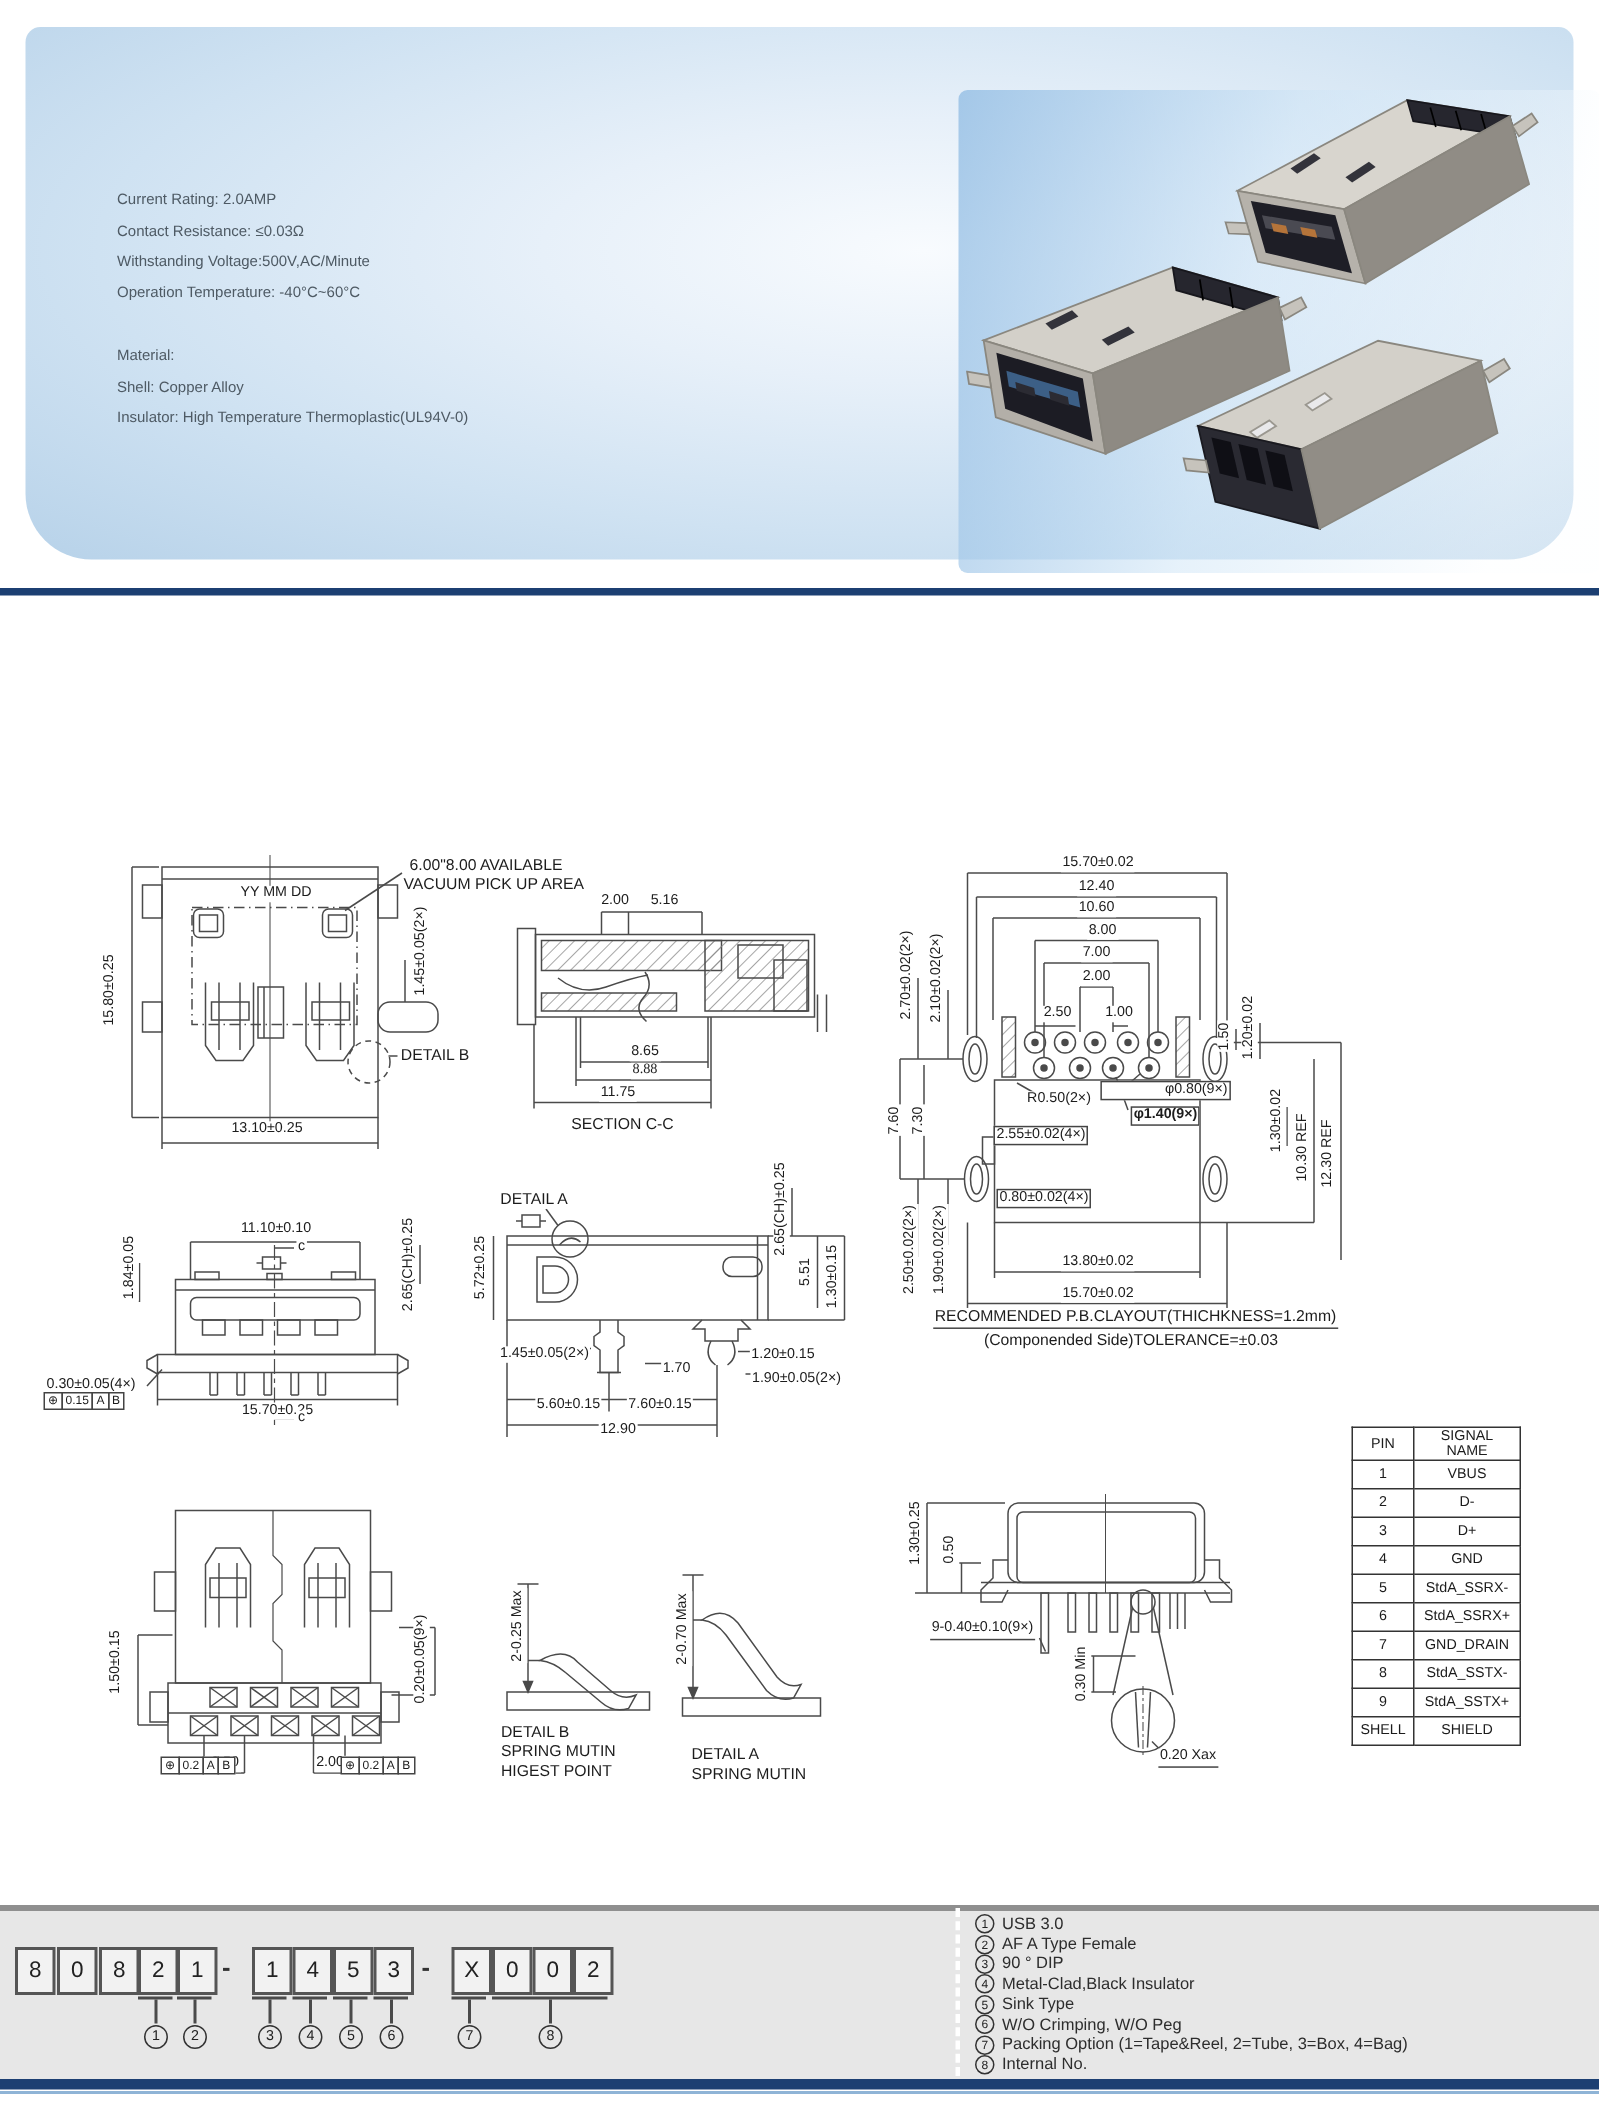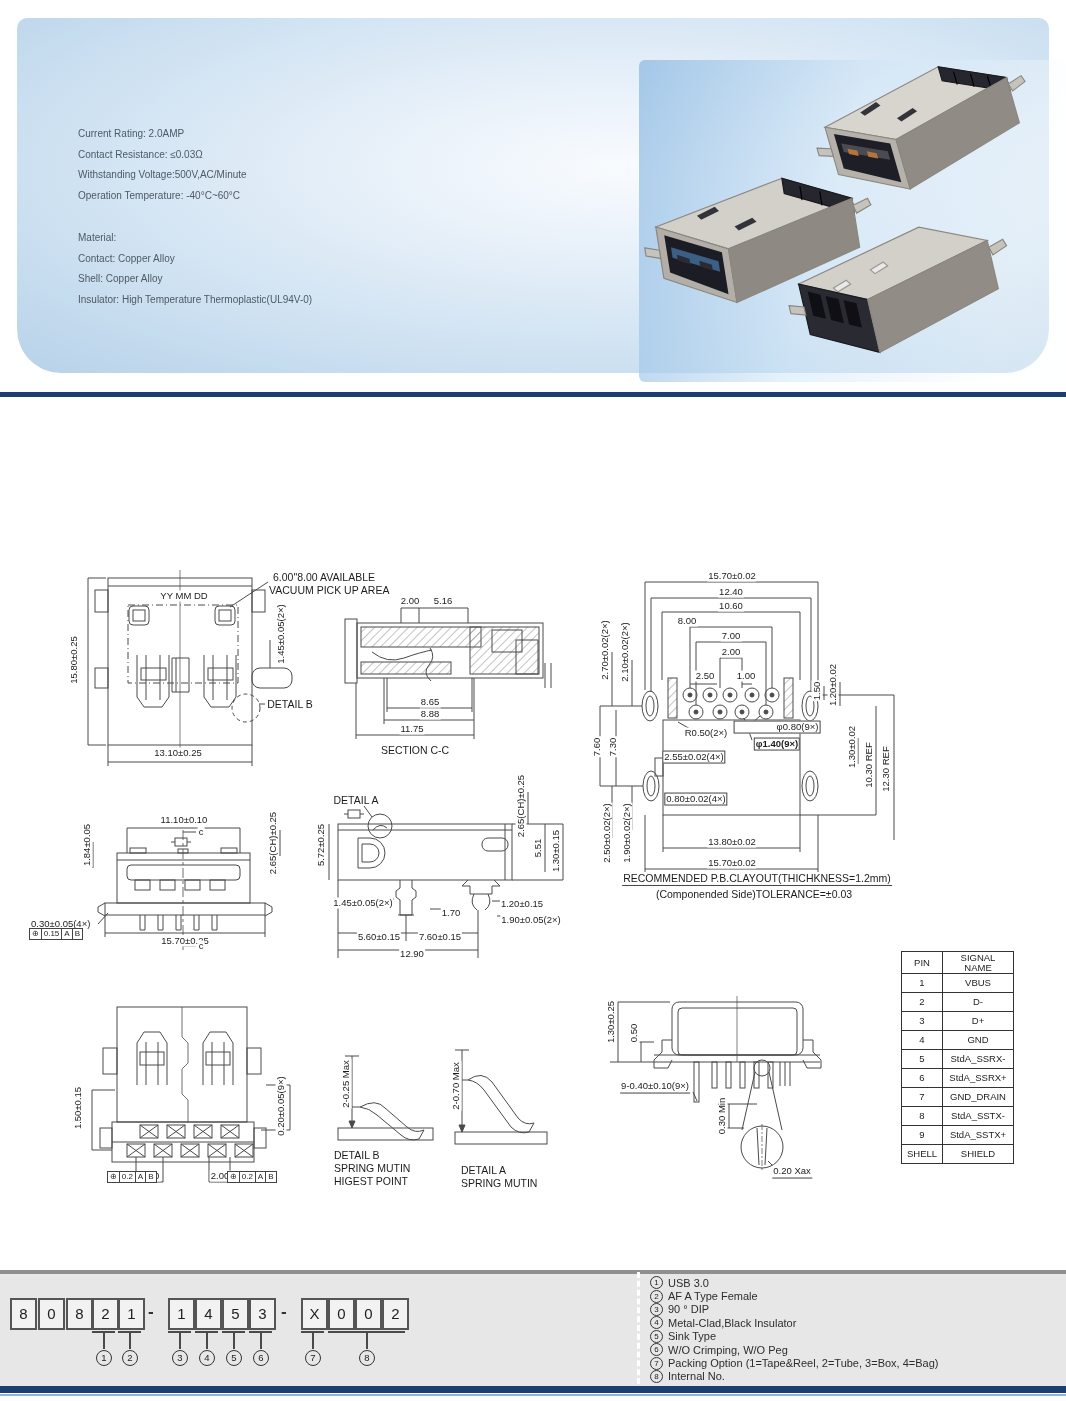--- a/index.html
+++ b/index.html
@@ -62,21 +62,20 @@
     <div class="photo-bg"></div>
   </div>
 
   <div class="specs">
     <div class="spec-line">Current Rating: 2.0AMP</div>
     <div class="spec-line">Contact Resistance: ≤0.03Ω</div>
     <div class="spec-line">Withstanding Voltage:500V,AC/Minute</div>
     <div class="spec-line">Operation Temperature: -40°C~60°C</div>
     <div class="spec-gap"></div>
     <div class="spec-line">Material:</div>
-    <div class="spec-line">Contact: Copper Alloy</div>
     <div class="spec-line">Shell: Copper Alloy</div>
     <div class="spec-line">Insulator: High Temperature Thermoplastic(UL94V-0)</div>
   </div>
 
   <div class="divider"></div>
 
   <svg width="1066" height="1401" viewBox="0 0 1066 1401" style="position:absolute;left:0;top:0;">
     <defs>
       <pattern id="ht" width="6" height="6" patternUnits="userSpaceOnUse" patternTransform="rotate(45)">
         <line x1="0" y1="0" x2="0" y2="6" stroke="#888" stroke-width="1"></line>
@@ -474,27 +473,27 @@
       <span class="dim al big" style="left: 272px; top: 577px;">6.00"8.00 AVAILABLE</span>
       <span class="dim al big" style="left: 268px; top: 590px;">VACUUM PICK UP AREA</span>
       <span class="dim" style="left: 184px; top: 596px;">YY MM DD</span>
       <span class="dim r" style="left: 74px; top: 660px;">15.80±0.25</span>
       <span class="dim" style="left: 178px; top: 753px;">13.10±0.25</span>
       <span class="dim r" style="left: 281px; top: 634px;">1.45±0.05(2×)</span>
       <span class="dim big" style="left: 290px; top: 704px;">DETAIL B</span>
       <span class="dim" style="left: 410px; top: 601px;">2.00</span>
       <span class="dim" style="left: 443px; top: 601px;">5.16</span>
       <span class="dim" style="left: 430px; top: 702px;">8.65</span>
-      <span class="dim" style="left: 430px; top: 714px;">8.88</span>
+      <span class="dim" style="left: 430px; top: 714px; font-family: Liberation Serif, serif;">8.88</span>
       <span class="dim" style="left: 412px; top: 729px;">11.75</span>
       <span class="dim big" style="left: 415px; top: 750px;">SECTION C-C</span>
       <span class="dim" style="left: 732px; top: 576px;">15.70±0.02</span>
       <span class="dim" style="left: 731px; top: 592px;">12.40</span>
       <span class="dim" style="left: 731px; top: 606px;">10.60</span>
-      <span class="dim" style="left: 687px; top: 621px;">8.00</span>
+      <span class="dim" style="left: 735px; top: 621px;">8.00</span>
       <span class="dim" style="left: 731px; top: 636px;">7.00</span>
       <span class="dim" style="left: 731px; top: 652px;">2.00</span>
       <span class="dim" style="left: 705px; top: 676px;">2.50</span>
       <span class="dim" style="left: 746px; top: 676px;">1.00</span>
       <span class="dim r" style="left: 605px; top: 650px;">2.70±0.02(2×)</span>
       <span class="dim r" style="left: 625px; top: 652px;">2.10±0.02(2×)</span>
       <span class="dim r" style="left: 597px; top: 747px;">7.60</span>
       <span class="dim r" style="left: 613px; top: 747px;">7.30</span>
       <span class="dim r" style="left: 607px; top: 833px;">2.50±0.02(2×)</span>
       <span class="dim r" style="left: 627px; top: 833px;">1.90±0.02(2×)</span>

